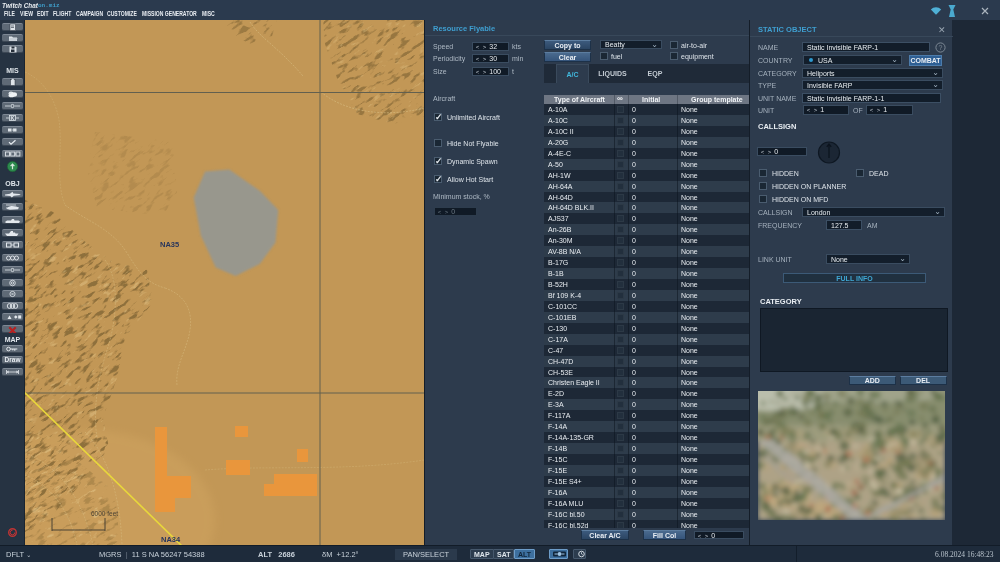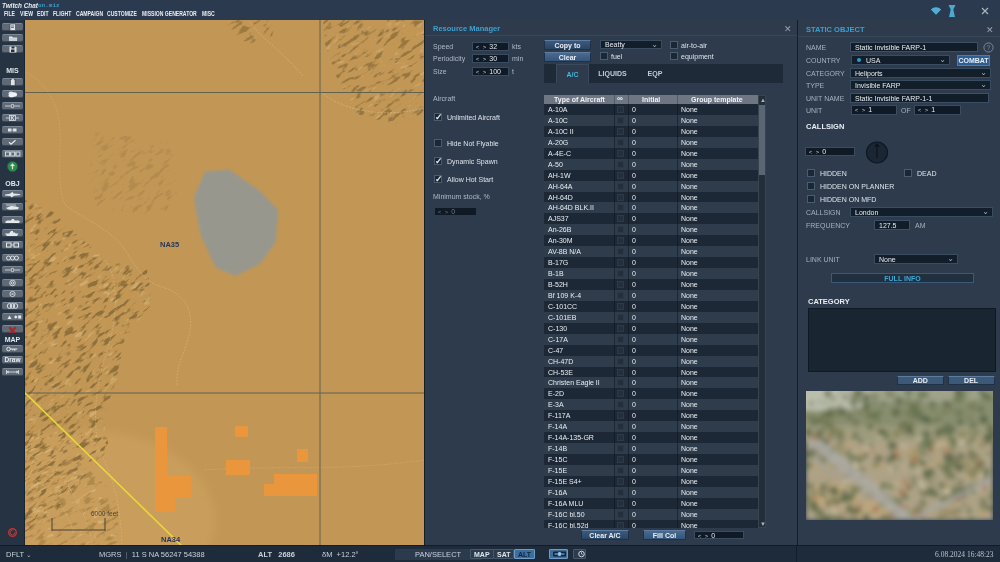--- a/index.html
+++ b/index.html
@@ -36,21 +36,21 @@
   .trow .c2 { position:absolute; left:88px; top:0; }
   .trow .c3 { position:absolute; left:137px; top:0; }
   .trow .cbx { position:absolute; left:73px; top:2px; width:7px; height:7px; background:#222f3d; border:1px solid #2c3946; }
   .trow::after { content:""; position:absolute; left:70px; top:0; height:100%; width:1px; background:rgba(10,18,28,.5); box-shadow:14px 0 0 rgba(10,18,28,.5), 63px 0 0 rgba(10,18,28,.5); }
   .r0 { background:#1d2836; }
   .r1 { background:#2e3c4b; }
   .thead { position:absolute; left:119px; top:75px; width:214px; height:9px; background:#6e7683; font-size:7px; font-weight:bold; color:#f0f3f6; line-height:9px; }
   .thead span { position:absolute; top:0; }
   #tscroll { position:absolute; left:333px; top:75px; width:8px; height:433px; background:#232e3b; border:1px solid #38444f; }
   
-  #rp { left:797px; top:20px; width:203px; height:525px; background:#2d3b4d; border-left:1px solid #141d28; }
+  #rp { left:749px; top:20px; width:203px; height:525px; background:#2d3b4d; border-left:1px solid #141d28; }
   .rlbl { position:absolute; font-size:7px; color:#a5b1bd; }
   .rfield { position:absolute; background:#121d2a; border:1px solid #3c4f64; color:#e8edf1; font-size:7px; }
   
   #status { left:0; top:545px; width:1000px; height:17px; background:#1e2b3b; border-top:1px solid #121c28; font-size:7.5px; color:#c9d2da; }
   .schip { position:absolute; top:3px; height:10px; line-height:10px; font-size:7px; font-weight:bold; color:#dfe6ec; background:#2c3c4e; border:1px solid #46586c; padding:0 3px; border-radius:1px; }
 </style></head>
 <body>
 <div class="abs" id="topbar">
   <span class="abs" id="titletxt">Twitch Chat</span>
   <span class="abs" id="miztxt">on.miz</span>
@@ -317,21 +317,21 @@
 <line x1="-2" y1="371" x2="158" y2="527" stroke="#e8d73b" stroke-width="1.6"></line>
 
 <text x="135" y="227" font-size="7.5" font-weight="bold" fill="#27355c" font-family="Liberation Sans">NA35</text>
 <text x="136" y="522" font-size="7.5" font-weight="bold" fill="#27355c" font-family="Liberation Sans">NA34</text>
 
 <text x="66" y="496" font-size="6.5" fill="#4a4234" font-family="Liberation Sans">6000 feet</text>
 <path d="M27 498 v13 M27 510 h53 M80 498 v13" stroke="#4a4234" stroke-width="1" fill="none"></path>
 </svg></div>
 
 <div class="abs" id="rm">
-  <div class="abs ptitle" style="left:8px; top:4px;">Resource Manager</div>
+  <div class="abs ptitle" style="left:8px; top:4px;">Resource Flyable</div>
   <div class="abs" style="left:359px; top:4px; color:#98a4b0; font-size:9px;">✕</div>
   <div class="abs" style="left:0; top:15px; width:373px; height:1px; background:#38485a;"></div>
 
   <div class="abs lbl" style="left:8px; top:23px;">Speed</div>
   <div class="abs lbl" style="left:8px; top:35px;">Periodicity</div>
   <div class="abs lbl" style="left:8px; top:48px;">Size</div>
   <div class="abs spin" style="left:47px; top:22px; width:37px; height:9px;"><span class="ar">&nbsp;&lt; &gt;</span> 32</div>
   <div class="abs spin" style="left:47px; top:34px; width:37px; height:9px;"><span class="ar">&nbsp;&lt; &gt;</span> 30</div>
   <div class="abs spin" style="left:47px; top:47px; width:37px; height:9px;"><span class="ar">&nbsp;&lt; &gt;</span> 100</div>
   <div class="abs lbl" style="left:87px; top:23px;">kts</div>
@@ -1186,21 +1186,21 @@
     <rect width="187" height="129" fill="#ded9c8" opacity=".05"></rect>
     </g>
   </svg>
 </div>
 
 <div class="abs" id="status">
   <span class="abs" style="left:6px; top:4px;">DFLT <span style="font-size:6px;">⌄</span></span>
   <span class="abs" style="left:87px; top:4px;margin-left:12px;">MGRS&nbsp; <span style="color:#6d7a88;">|</span>&nbsp; 11 S NA 56247 54388</span>
   <span class="abs" style="left:258px; top:4px; font-weight:bold;">ALT&nbsp;&nbsp; 2686</span>
   <span class="abs" style="left:322px; top:4px;">δM&nbsp; +12.2°</span>
-  <span class="abs" style="left:395px; top:3px; background:#2b3a4c; padding:1px 20px;">PAN/SELECT</span>
+  <span class="abs" style="left:395px; top:3px; background:#2b3a4c; padding:1px 8px;">PAN/SELECT</span>
   <span class="schip" style="left:470px;">MAP</span>
   <span class="schip" style="left:493px;">SAT</span>
   <span class="schip" style="left:514px; background:#3d6f9e; border-color:#6d9cc8; color:#10253a;">ALT</span>
   <span class="schip" style="left:549px; width:19px; background:#3d6f9e; border-color:#6d9cc8;"><svg width="13" height="8" viewBox="0 0 13 8">
         <rect x="0" y="1.5" width="13" height="5" rx="1" fill="#10253a"></rect>
         <circle cx="6.5" cy="4" r="2" fill="#9fc4e4"></circle>
         <path d="M1.5 4h3M8.5 4h3" stroke="#9fc4e4" stroke-width="1"></path>
       </svg></span>
   <span class="schip" style="left:573px; width:13px;"><svg width="9" height="8" viewBox="0 0 9 8">
         <circle cx="4.5" cy="4" r="2.8" fill="none" stroke="#cfd7de" stroke-width="1"></circle>

